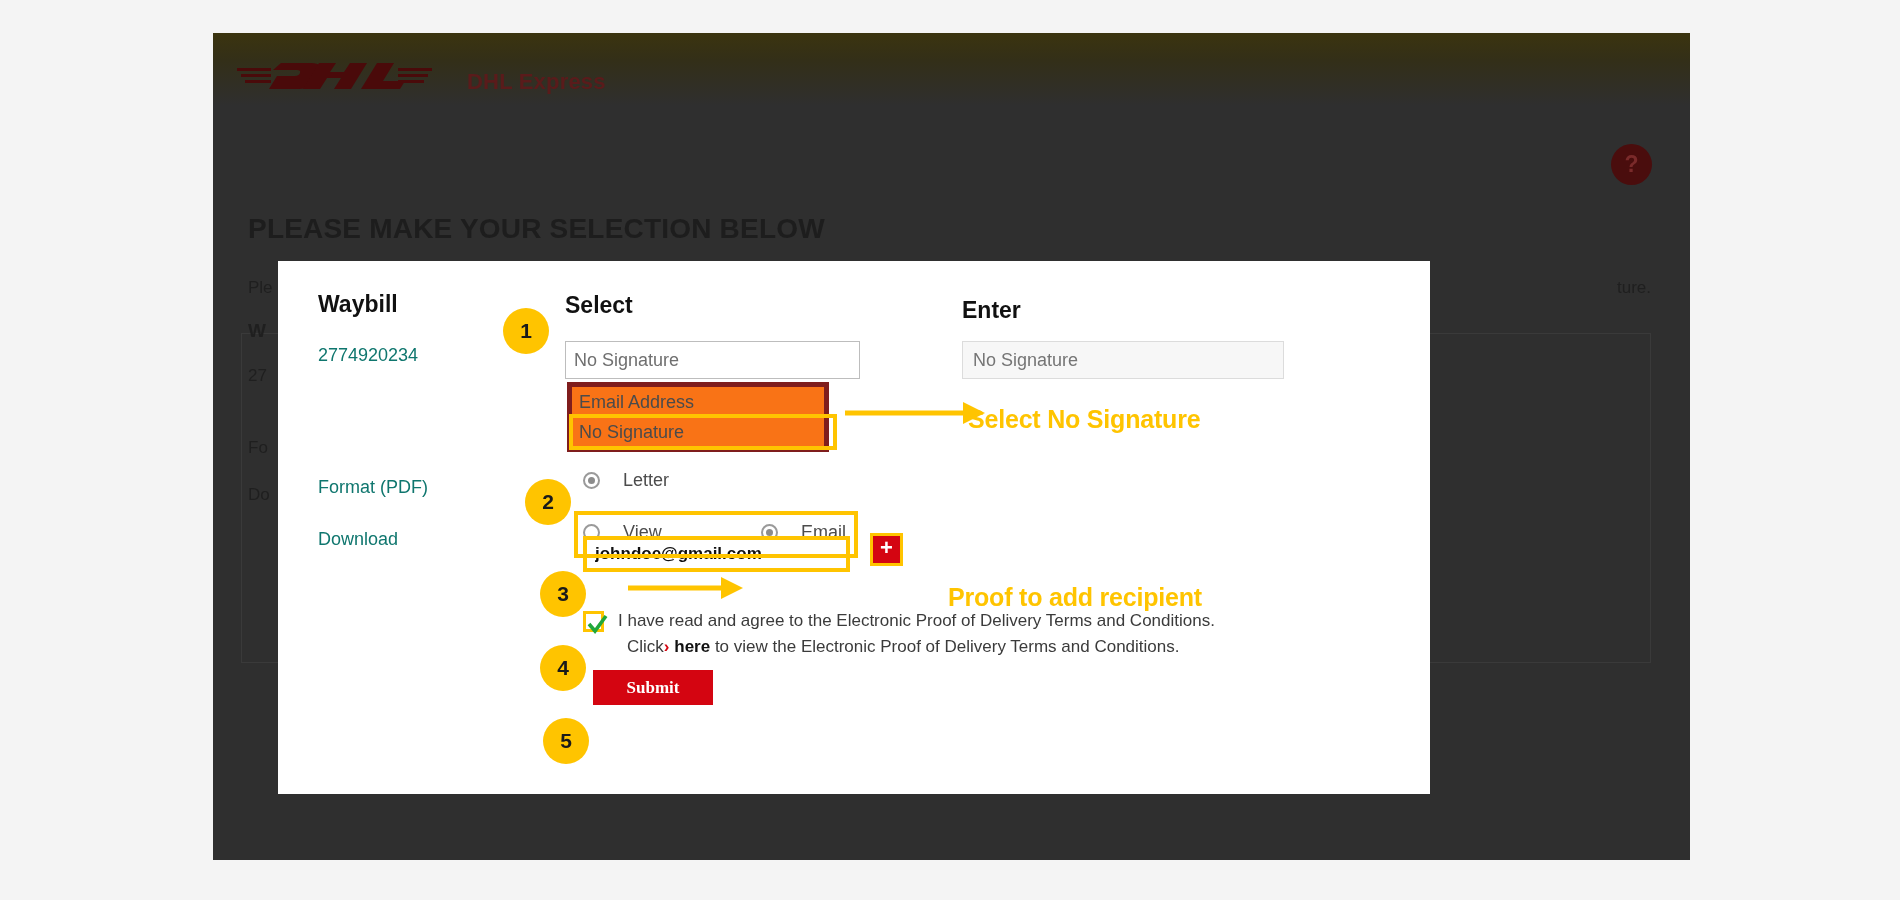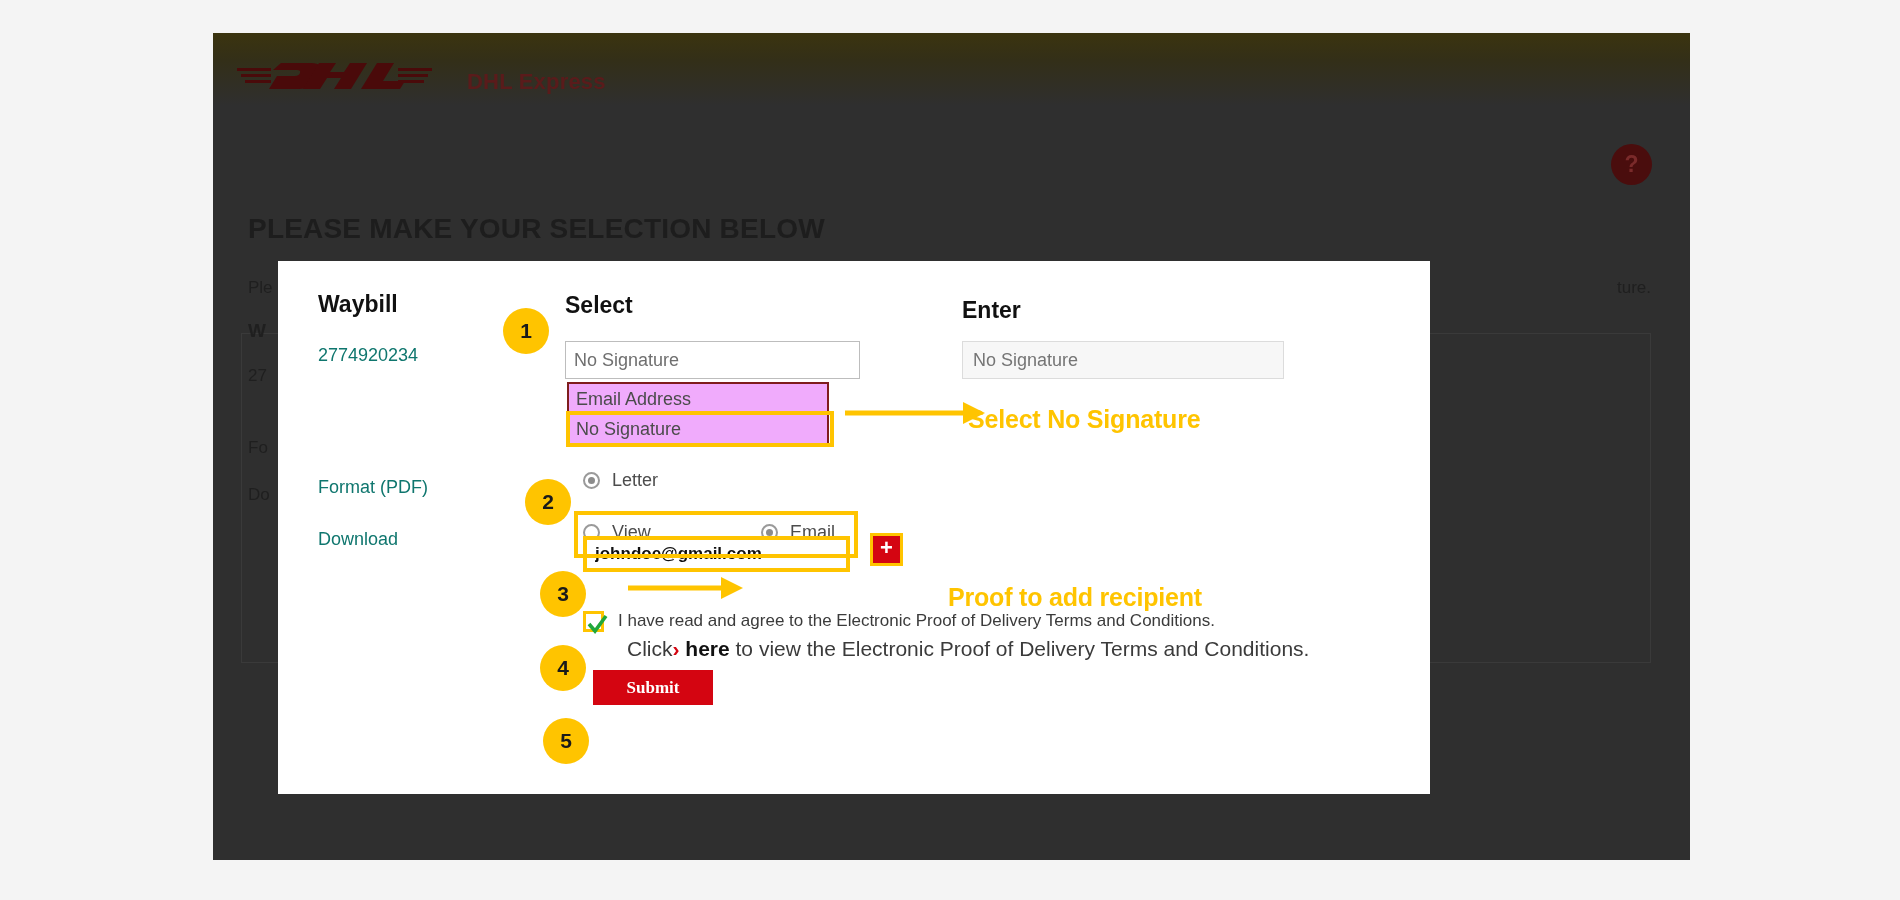--- a/index.html
+++ b/index.html
@@ -108,22 +108,22 @@
     font-size: 18px; color: #6f6f6f;
     padding: 6px 30px 6px 8px;
     font-family: "Liberation Sans", sans-serif;
     appearance: none;
     cursor: pointer;
   }
   .select-list {
     position: absolute;
     left: 289px; top: 121px;
     width: 262px;
-    background: #f0abfc;
-    border: 2px solid #7f1d1d;
+    background: #f97316;
+    border: 5px solid #7f1d1d;
     z-index: 25;
   }
   .select-opt {
     height: 30px; line-height: 30px;
     padding-left: 7px;
     font-size: 18px; color: #4b4b4b;
     cursor: pointer;
     white-space: nowrap;
   }
   .select-opt.hl {
@@ -153,21 +153,21 @@
     border: 2px solid #9a9a9a; background: #fff;
     display: inline-block; position: relative; flex: 0 0 auto;
     cursor: pointer;
   }
   .radio.on::after {
     content: ""; position: absolute;
     left: 3px; top: 3px; width: 7px; height: 7px;
     border-radius: 50%; background: #8c8c8c;
   }
   .radio-label {
-    margin-left: 12px; font-size: 18px; color: #4c4c4c; white-space: nowrap;
+    margin-left: 23px; font-size: 18px; color: #4c4c4c; white-space: nowrap;
   }
 
   .hl-box {
     position: absolute;
     border: 4px solid #FFC400;
     z-index: 14;
   }
 
   
   .email-input {
@@ -203,21 +203,21 @@
     background: #fff;
     cursor: pointer;
   }
   .chk svg { position: absolute; left: -1px; top: -2px; }
   .terms-1 {
     position: absolute; left: 340px; top: 350px;
     font-size: 17px; color: #3b3b3b; white-space: nowrap;
   }
   .terms-2 {
     position: absolute; left: 349px; top: 376px;
-    font-size: 21px; color: #3b3b3b; white-space: nowrap;
+    font-size: 17px; color: #3b3b3b; white-space: nowrap;
   }
   .terms-2 .chev { color: #D40511; font-weight: bold; }
   .terms-2 .here { font-weight: bold; color: #111; }
 
   
   .submit-btn {
     position: absolute;
     left: 315px; top: 409px;
     width: 120px; height: 35px;
     background: #D40511;

